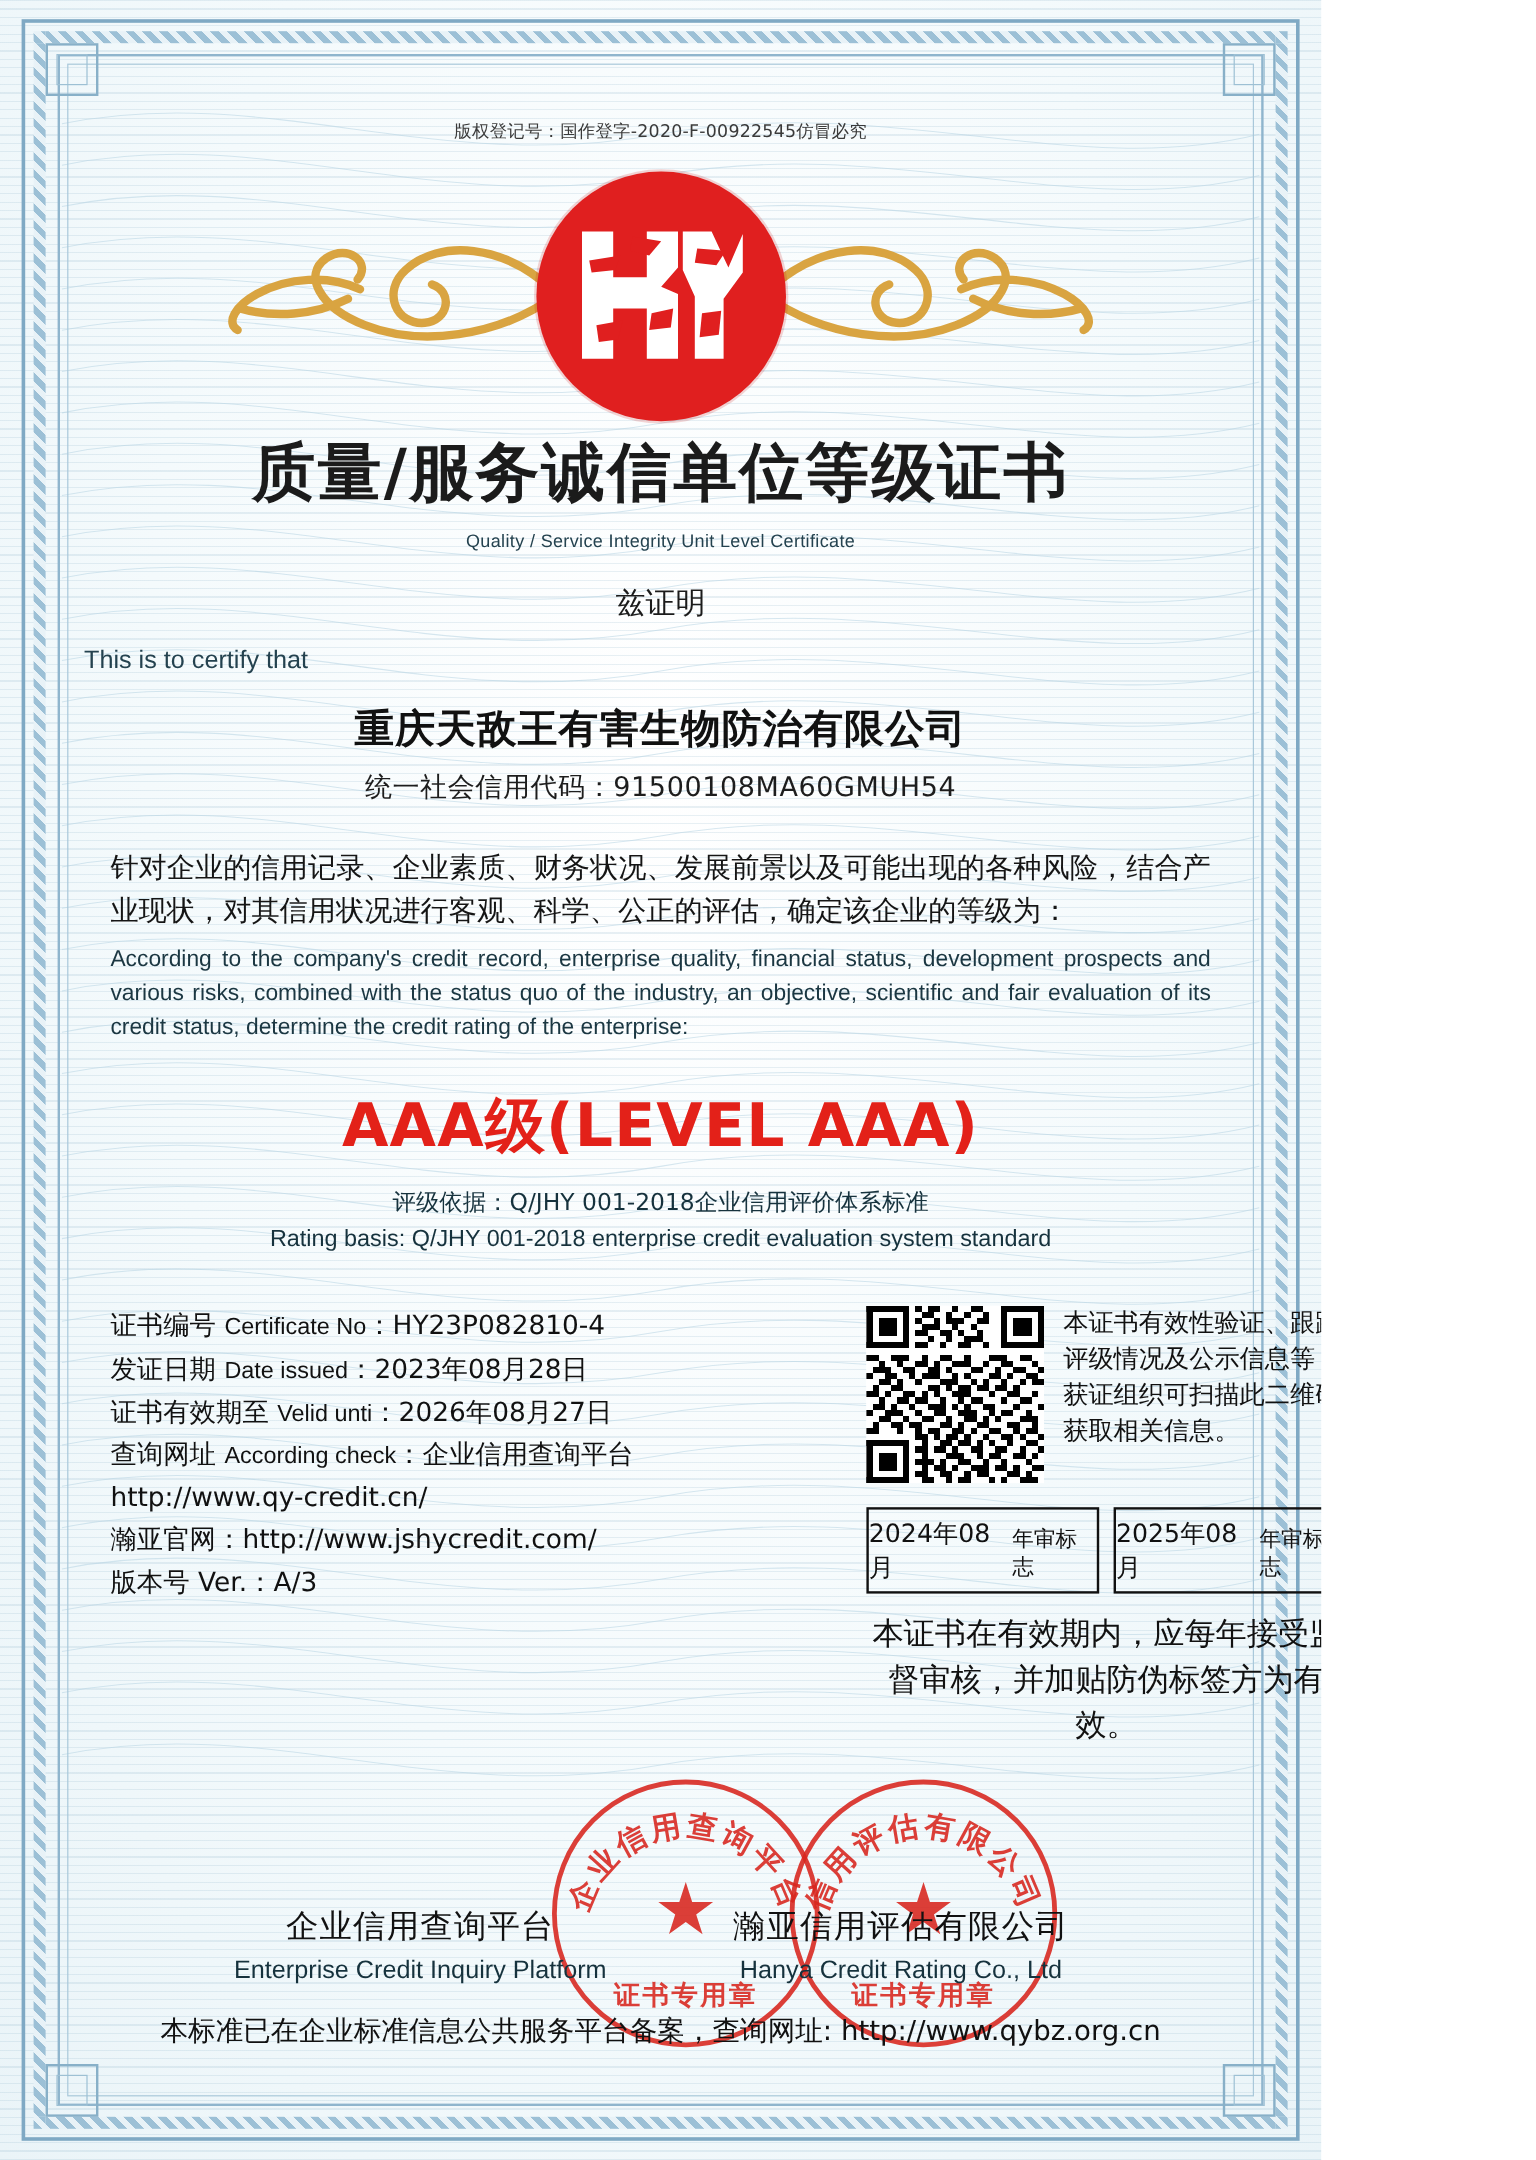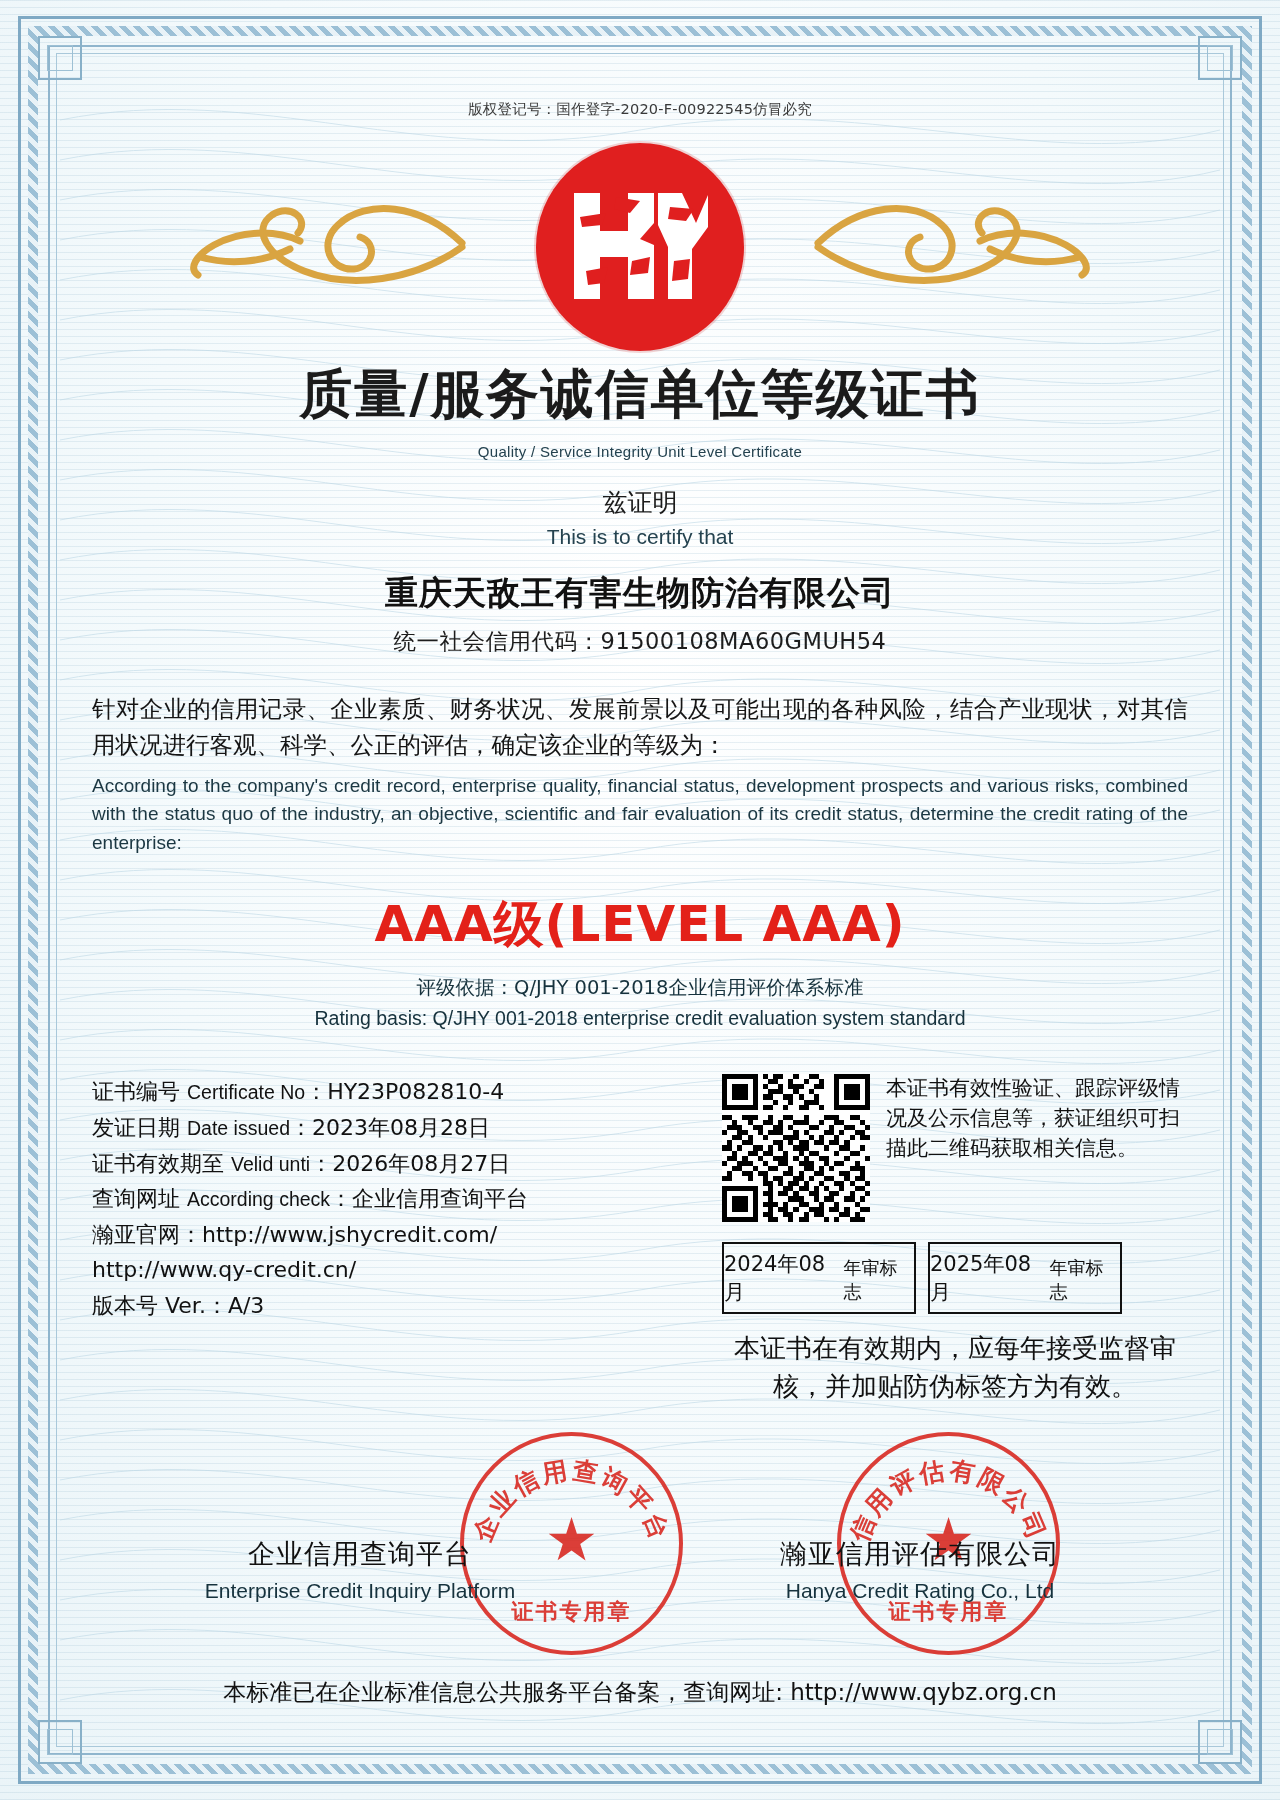--- a/index.html
+++ b/index.html
@@ -9,21 +9,21 @@
   }
   body {
     width: 1280px;
     height: 1800px;
     overflow: hidden;
     font-family: "Liberation Sans", sans-serif;
   }
 
   .certificate {
     position: relative;
-    width: 1280px;
+    width: 1101px;
     height: 1800px;
     background:
       repeating-linear-gradient(
         0deg,
         rgba(150,185,205,0.22) 0px,
         rgba(150,185,205,0.22) 1px,
         rgba(255,255,255,0) 1px,
         rgba(255,255,255,0) 7px
       ),
       radial-gradient(ellipse at 50% 35%, #ffffff 0%, #f4fafc 55%, #eaf4f8 100%);
@@ -154,24 +154,24 @@
   }
 
   .certify-cn {
     text-align: center;
     font-size: 25px;
     color: #1b1b1b;
     margin-top: 26px;
     font-family: "DejaVu Sans", sans-serif;
   }
   .certify-en {
-    text-align: center;
+    text-align: left;
     font-size: 21px;
     color: #24424f;
-    margin-top: 6px;
+    margin-top: 20px;
   }
 
   .company-name {
     text-align: center;
     font-size: 33px;
     font-weight: bold;
     color: #111;
     margin-top: 22px;
     font-family: "DejaVu Sans", sans-serif;
     letter-spacing: 1px;
@@ -507,22 +507,22 @@
           <span class="en">Date issued</span><span>：</span><span>2023年08月28日</span>
         </div>
         <div class="detail-line">
           <span>证书有效期至</span>
           <span class="en">Velid unti</span><span>：</span><span>2026年08月27日</span>
         </div>
         <div class="detail-line">
           <span>查询网址</span>
           <span class="en">According check</span><span>：</span><span>企业信用查询平台</span>
         </div>
+        <div class="detail-line">http://www.qy-credit.cn/</div>
         <div class="detail-line">瀚亚官网：http://www.jshycredit.com/</div>
-        <div class="detail-line">http://www.qy-credit.cn/</div>
         <div class="detail-line">版本号 Ver.：A/3</div>
       </div>
 
       <div class="details-right">
         <div class="qr-row">
           <svg class="qr" viewBox="0 0 29 29" shape-rendering="crispEdges">
             <rect width="29" height="29" fill="#ffffff"></rect>
             <g fill="#000000">
               <rect x="0" y="0" width="7" height="1"></rect>
                 <rect x="0" y="6" width="7" height="1"></rect>

